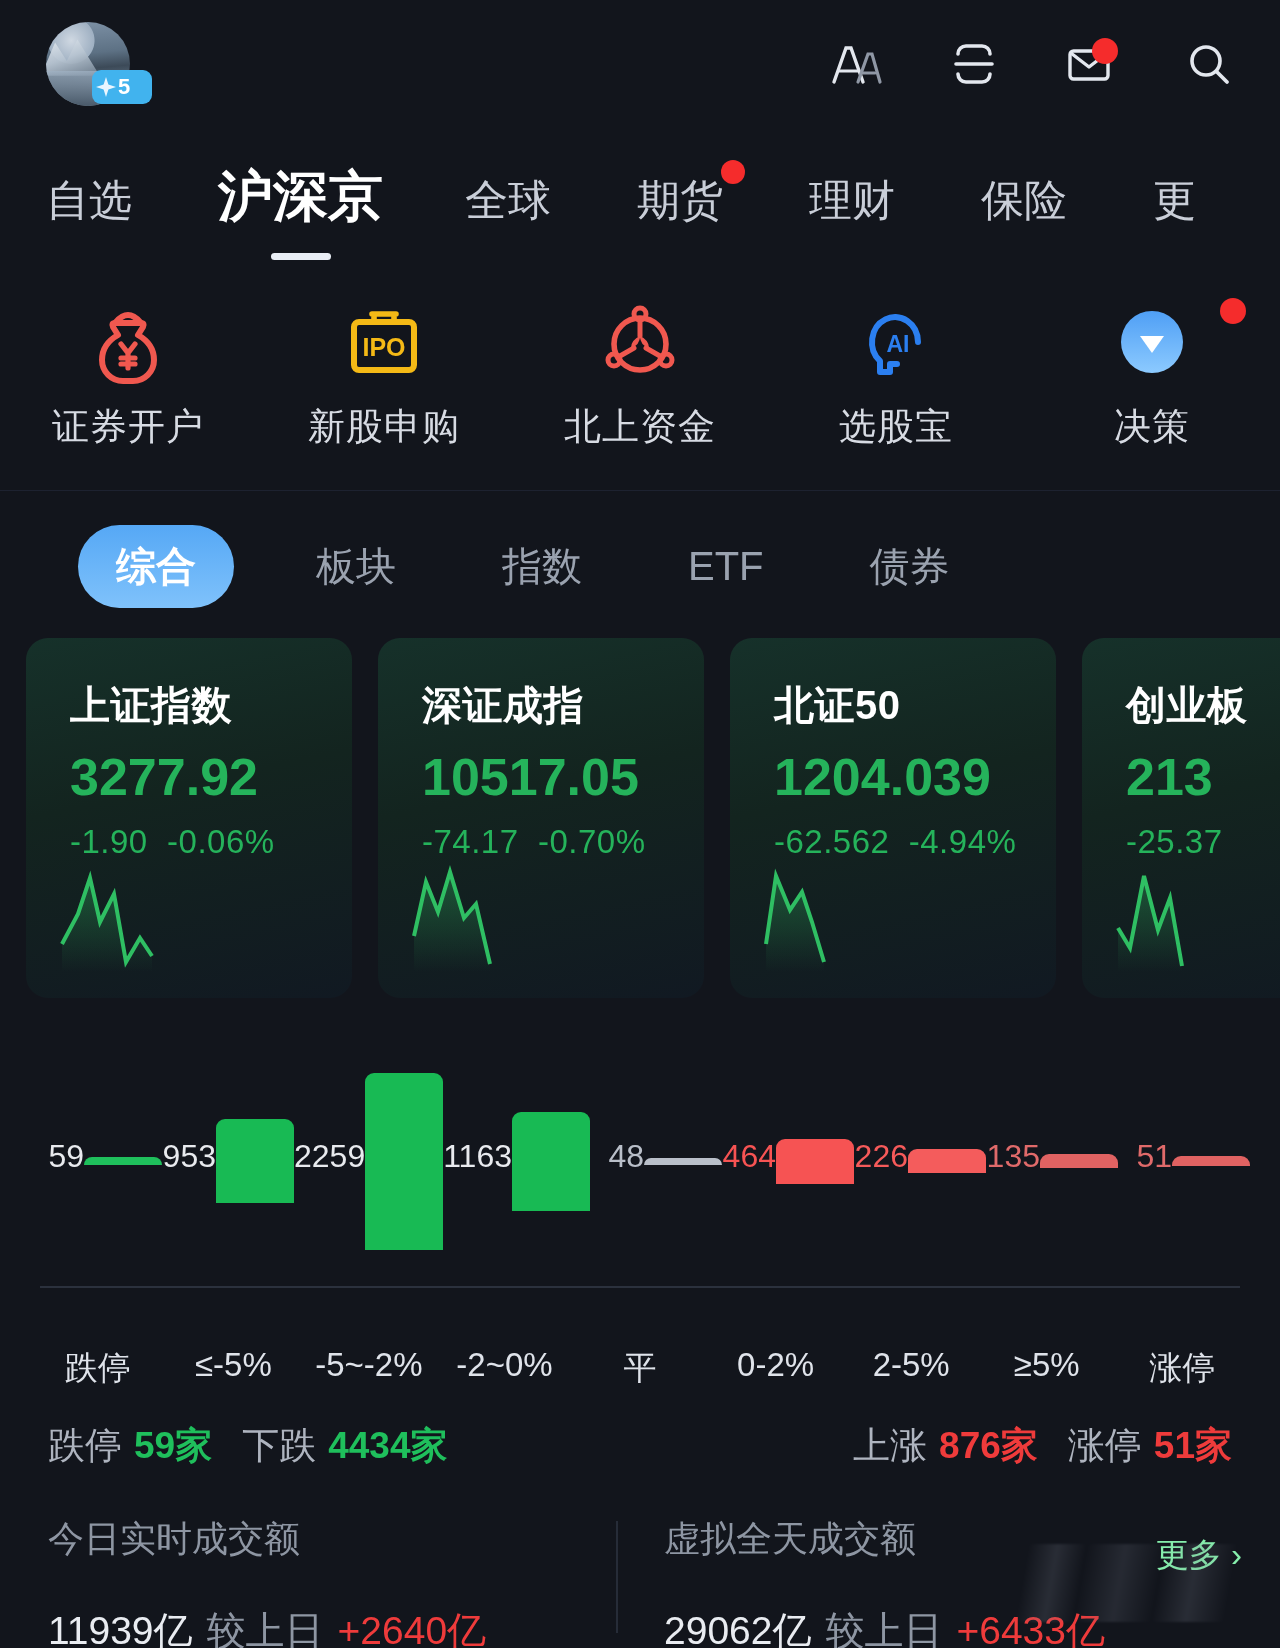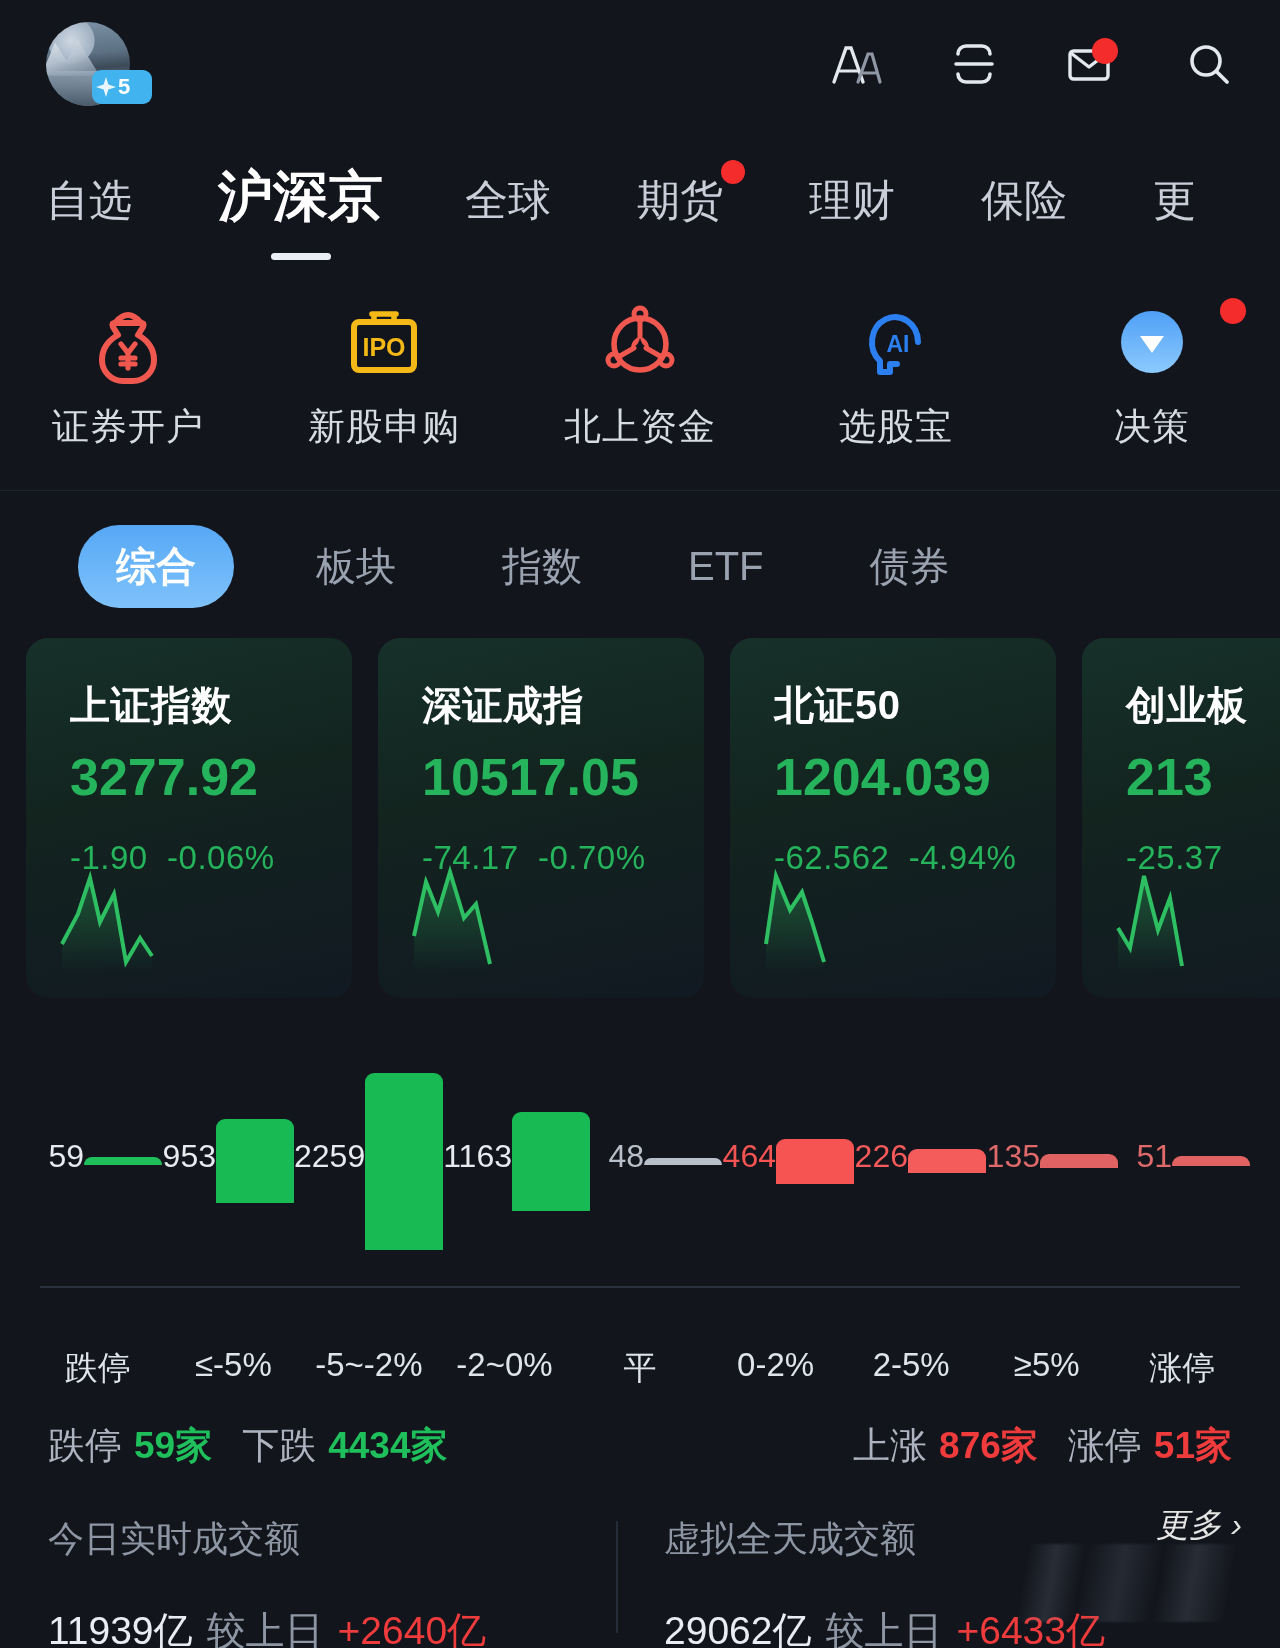--- a/index.html
+++ b/index.html
@@ -89,21 +89,21 @@
 
   
   .cards { display:flex; gap:26px; padding:0 0 0 26px; }
   .card {
     width:326px; min-width:326px; height:360px; border-radius:22px;
     background:linear-gradient(168deg,#16312a 0%,#13241f 42%,#111922 100%);
     padding:40px 0 0 44px; position:relative; overflow:hidden;
   }
   .card .cname { font-size:40px; color:#fff; font-weight:700; letter-spacing:.5px; }
   .card .cval { font-size:52px; color:#25b35b; font-weight:700; margin-top:14px; letter-spacing:0px; }
-  .card .cchg { font-size:33px; color:#25b35b; margin-top:32px; letter-spacing:.5px; }
+  .card .cchg { font-size:33px; color:#25b35b; margin-top:16px; letter-spacing:.5px; }
   .card .spark { position:absolute; left:30px; bottom:26px; width:270px; height:120px; }
 
   
   .chart { position:relative; height:290px; margin:38px 0 0 0; padding:0 30px; }
   .bars { display:flex; align-items:flex-end; height:250px; position:relative; }
   .bcol { flex:1; display:flex; flex-direction:row; align-items:center; justify-content:flex-end; height:100%; }
   .bval { font-size:32px; margin-bottom:10px; }
   .bar { width:78px; border-radius:9px 9px 0 0; }
   .axisline { height:2px; background:#2b313d; margin:0 10px; }
   .xlabels { display:flex; padding:0 30px; margin-top:20px; }
@@ -118,21 +118,21 @@
 
   
   .turn { display:flex; padding:44px 48px 0 48px; position:relative; }
   .tblock { flex:1; position:relative; }
   .tblock.second { padding-left:48px; }
   .tdiv { position:absolute; left:0; top:6px; width:2px; height:112px; background:#262c38; }
   .tlab { font-size:36px; color:#8e96a3; }
   .tline { margin-top:40px; font-size:39px; color:#e9ecf1; white-space:nowrap; }
   .tline .cmp { color:#8e96a3; margin:0 14px; }
   .tline .up { color:#ef3b3b; }
-  .more { position:absolute; right:38px; top:32px; font-size:33px; color:#e5e5e5; white-space:nowrap;font-style:italic; }
+  .more { position:absolute; right:38px; top:62px; font-size:33px; color:#86efac; white-space:nowrap; }
 
   .wmark { position:absolute; right:36px; bottom:26px; width:230px; height:78px;
     opacity:.22; filter:blur(1px);
     background:linear-gradient(100deg,transparent 6%,#7b8190 18%,transparent 30%,#6f7584 46%,transparent 62%,#7b8190 76%,transparent 92%);
     border-radius:8px; }
 </style>
 </head>
 <body>
 
 <div class="topbar">

